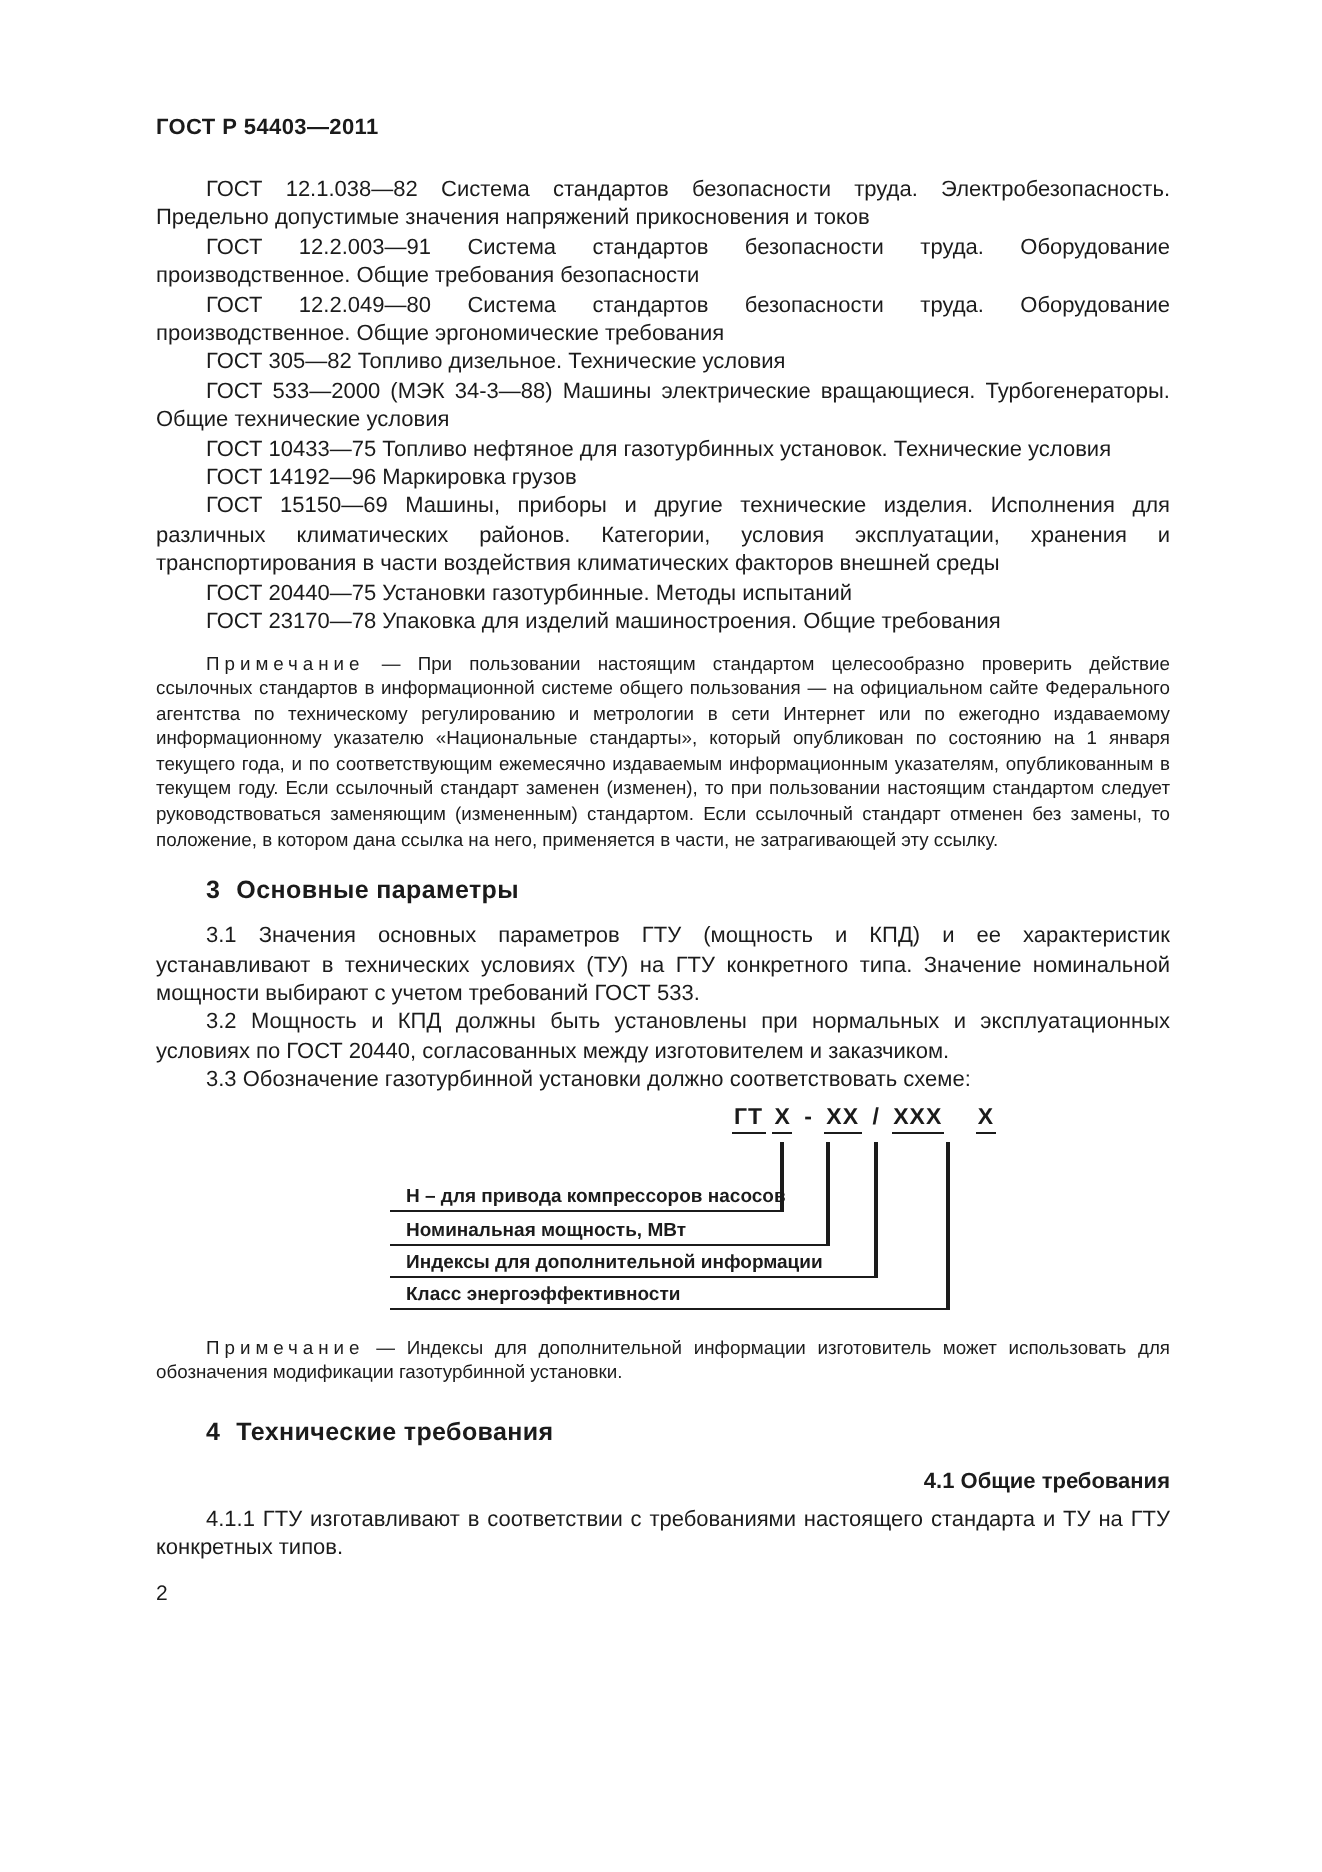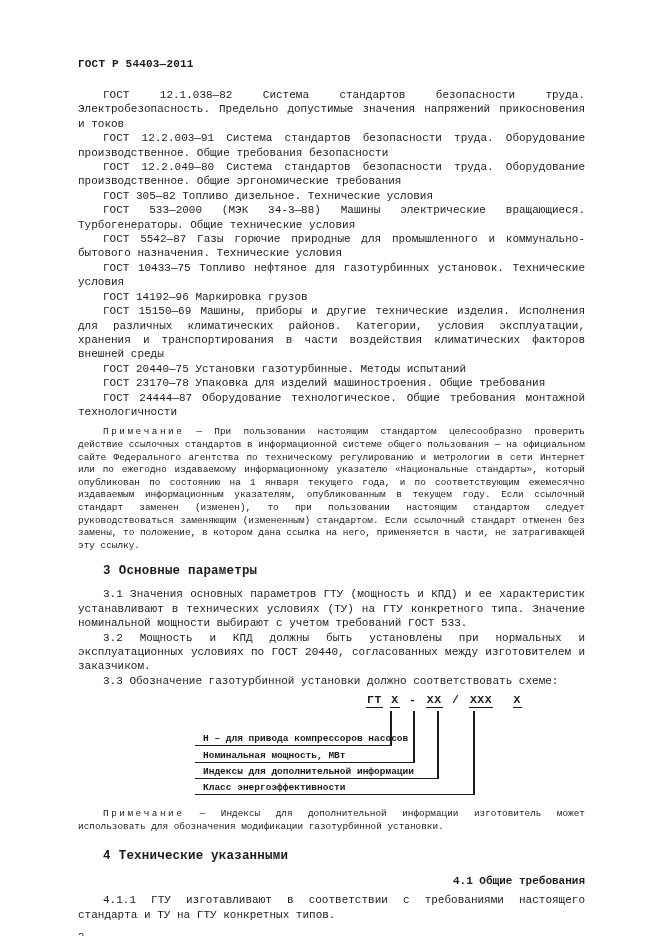--- a/index.html
+++ b/index.html
@@ -2,21 +2,21 @@
 <html lang="ru"><head>
 <meta charset="utf-8">
 <style>
   html, body {
     margin: 0; padding: 0;
     width: 661px; height: 936px;
     background: #ffffff;
     overflow: hidden;
   }
   body, .page {
-    font-family: Liberation Mono, monospace;
+    font-family: Liberation Sans, sans-serif;
     color: #1b1b1b;
   }
   .page {
     box-sizing: border-box;
     width: 661px; height: 936px;
     padding: 58px 76px 0 78px;
     background: #ffffff;
   }
   .doc-header {
     font-size: 11px;
@@ -116,27 +116,25 @@
 <div class="page">
 
   <div class="doc-header">ГОСТ Р 54403—2011</div>
 
   <div>
     <p class="body-par">ГОСТ 12.1.038—82 Система стандартов безопасности труда. Электробезопасность. Предельно допустимые значения напряжений прикосновения и токов</p>
     <p class="body-par">ГОСТ 12.2.003—91 Система стандартов безопасности труда. Оборудование производственное. Общие требования безопасности</p>
     <p class="body-par">ГОСТ 12.2.049—80 Система стандартов безопасности труда. Оборудование производственное. Общие эргономические требования</p>
     <p class="body-par">ГОСТ 305—82 Топливо дизельное. Технические условия</p>
     <p class="body-par">ГОСТ 533—2000 (МЭК 34-3—88) Машины электрические вращающиеся. Турбогенераторы. Общие технические условия</p>
-    <p class="body-par">ГОСТ 5542—87 Газы горючие природные для промышленного и коммунально-бытового назначения. Технические условия</p>
     <p class="body-par">ГОСТ 10433—75 Топливо нефтяное для газотурбинных установок. Технические условия</p>
     <p class="body-par">ГОСТ 14192—96 Маркировка грузов</p>
     <p class="body-par">ГОСТ 15150—69 Машины, приборы и другие технические изделия. Исполнения для различных климатических районов. Категории, условия эксплуатации, хранения и транспортирования в части воздействия климатических факторов внешней среды</p>
     <p class="body-par">ГОСТ 20440—75 Установки газотурбинные. Методы испытаний</p>
     <p class="body-par">ГОСТ 23170—78 Упаковка для изделий машиностроения. Общие требования</p>
-    <p class="body-par">ГОСТ 24444—87 Оборудование технологическое. Общие требования монтажной технологичности</p>
   </div>
 
   <p class="note-par"><span class="note-label">Примечание</span><span> — При пользовании настоящим стандартом целесообразно проверить действие ссылочных стандартов в информационной системе общего пользования — на официальном сайте Федерального агентства по техническому регулированию и метрологии в сети Интернет или по ежегодно издаваемому информационному указателю «Национальные стандарты», который опубликован по состоянию на 1 января текущего года, и по соответствующим ежемесячно издаваемым информационным указателям, опубликованным в текущем году. Если ссылочный стандарт заменен (изменен), то при пользовании настоящим стандартом следует руководствоваться заменяющим (измененным) стандартом. Если ссылочный стандарт отменен без замены, то положение, в котором дана ссылка на него, применяется в части, не затрагивающей эту ссылку.</span></p>
 
   <h2 class="sec-heading"><span>3</span><span class="num-gap"></span><span>Основные параметры</span></h2>
 
   <p class="body-par">3.1  Значения основных параметров ГТУ (мощность и КПД) и ее характеристик устанавливают в технических условиях (ТУ) на ГТУ конкретного типа. Значение номинальной мощности выбирают с учетом требований ГОСТ 533.</p>
   <p class="body-par">3.2  Мощность и КПД должны быть установлены при нормальных и эксплуатационных условиях по ГОСТ 20440, согласованных между изготовителем и заказчиком.</p>
   <p class="body-par">3.3  Обозначение газотурбинной установки должно соответствовать схеме:</p>
 
@@ -155,21 +153,21 @@
     <div class="vline v3"></div>
     <div class="vline v4"></div>
     <div class="drow r2">Н – для привода компрессоров насосов</div>
     <div class="drow r4">Индексы для дополнительной информации</div>
     <div class="drow r3">Номинальная мощность, МВт</div>
     <div class="drow r5">Класс энергоэффективности</div>
   </div>
 
   <p class="note-par"><span class="note-label">Примечание</span><span> — Индексы для дополнительной информации изготовитель может использовать для обозначения модификации газотурбинной установки.</span></p>
 
-  <h2 class="sec-heading" style="margin-top:16px"><span>4</span><span class="num-gap"></span><span>Технические указанными</span></h2>
+  <h2 class="sec-heading" style="margin-top:16px"><span>4</span><span class="num-gap"></span><span>Технические требования</span></h2>
 
   <h3 class="sub-heading">4.1  Общие требования</h3>
 
   <p class="body-par">4.1.1  ГТУ изготавливают в соответствии с требованиями настоящего стандарта и ТУ на ГТУ конкретных типов.</p>
 
   <div class="page-number">2</div>
 
 </div>
 
 </body></html>

